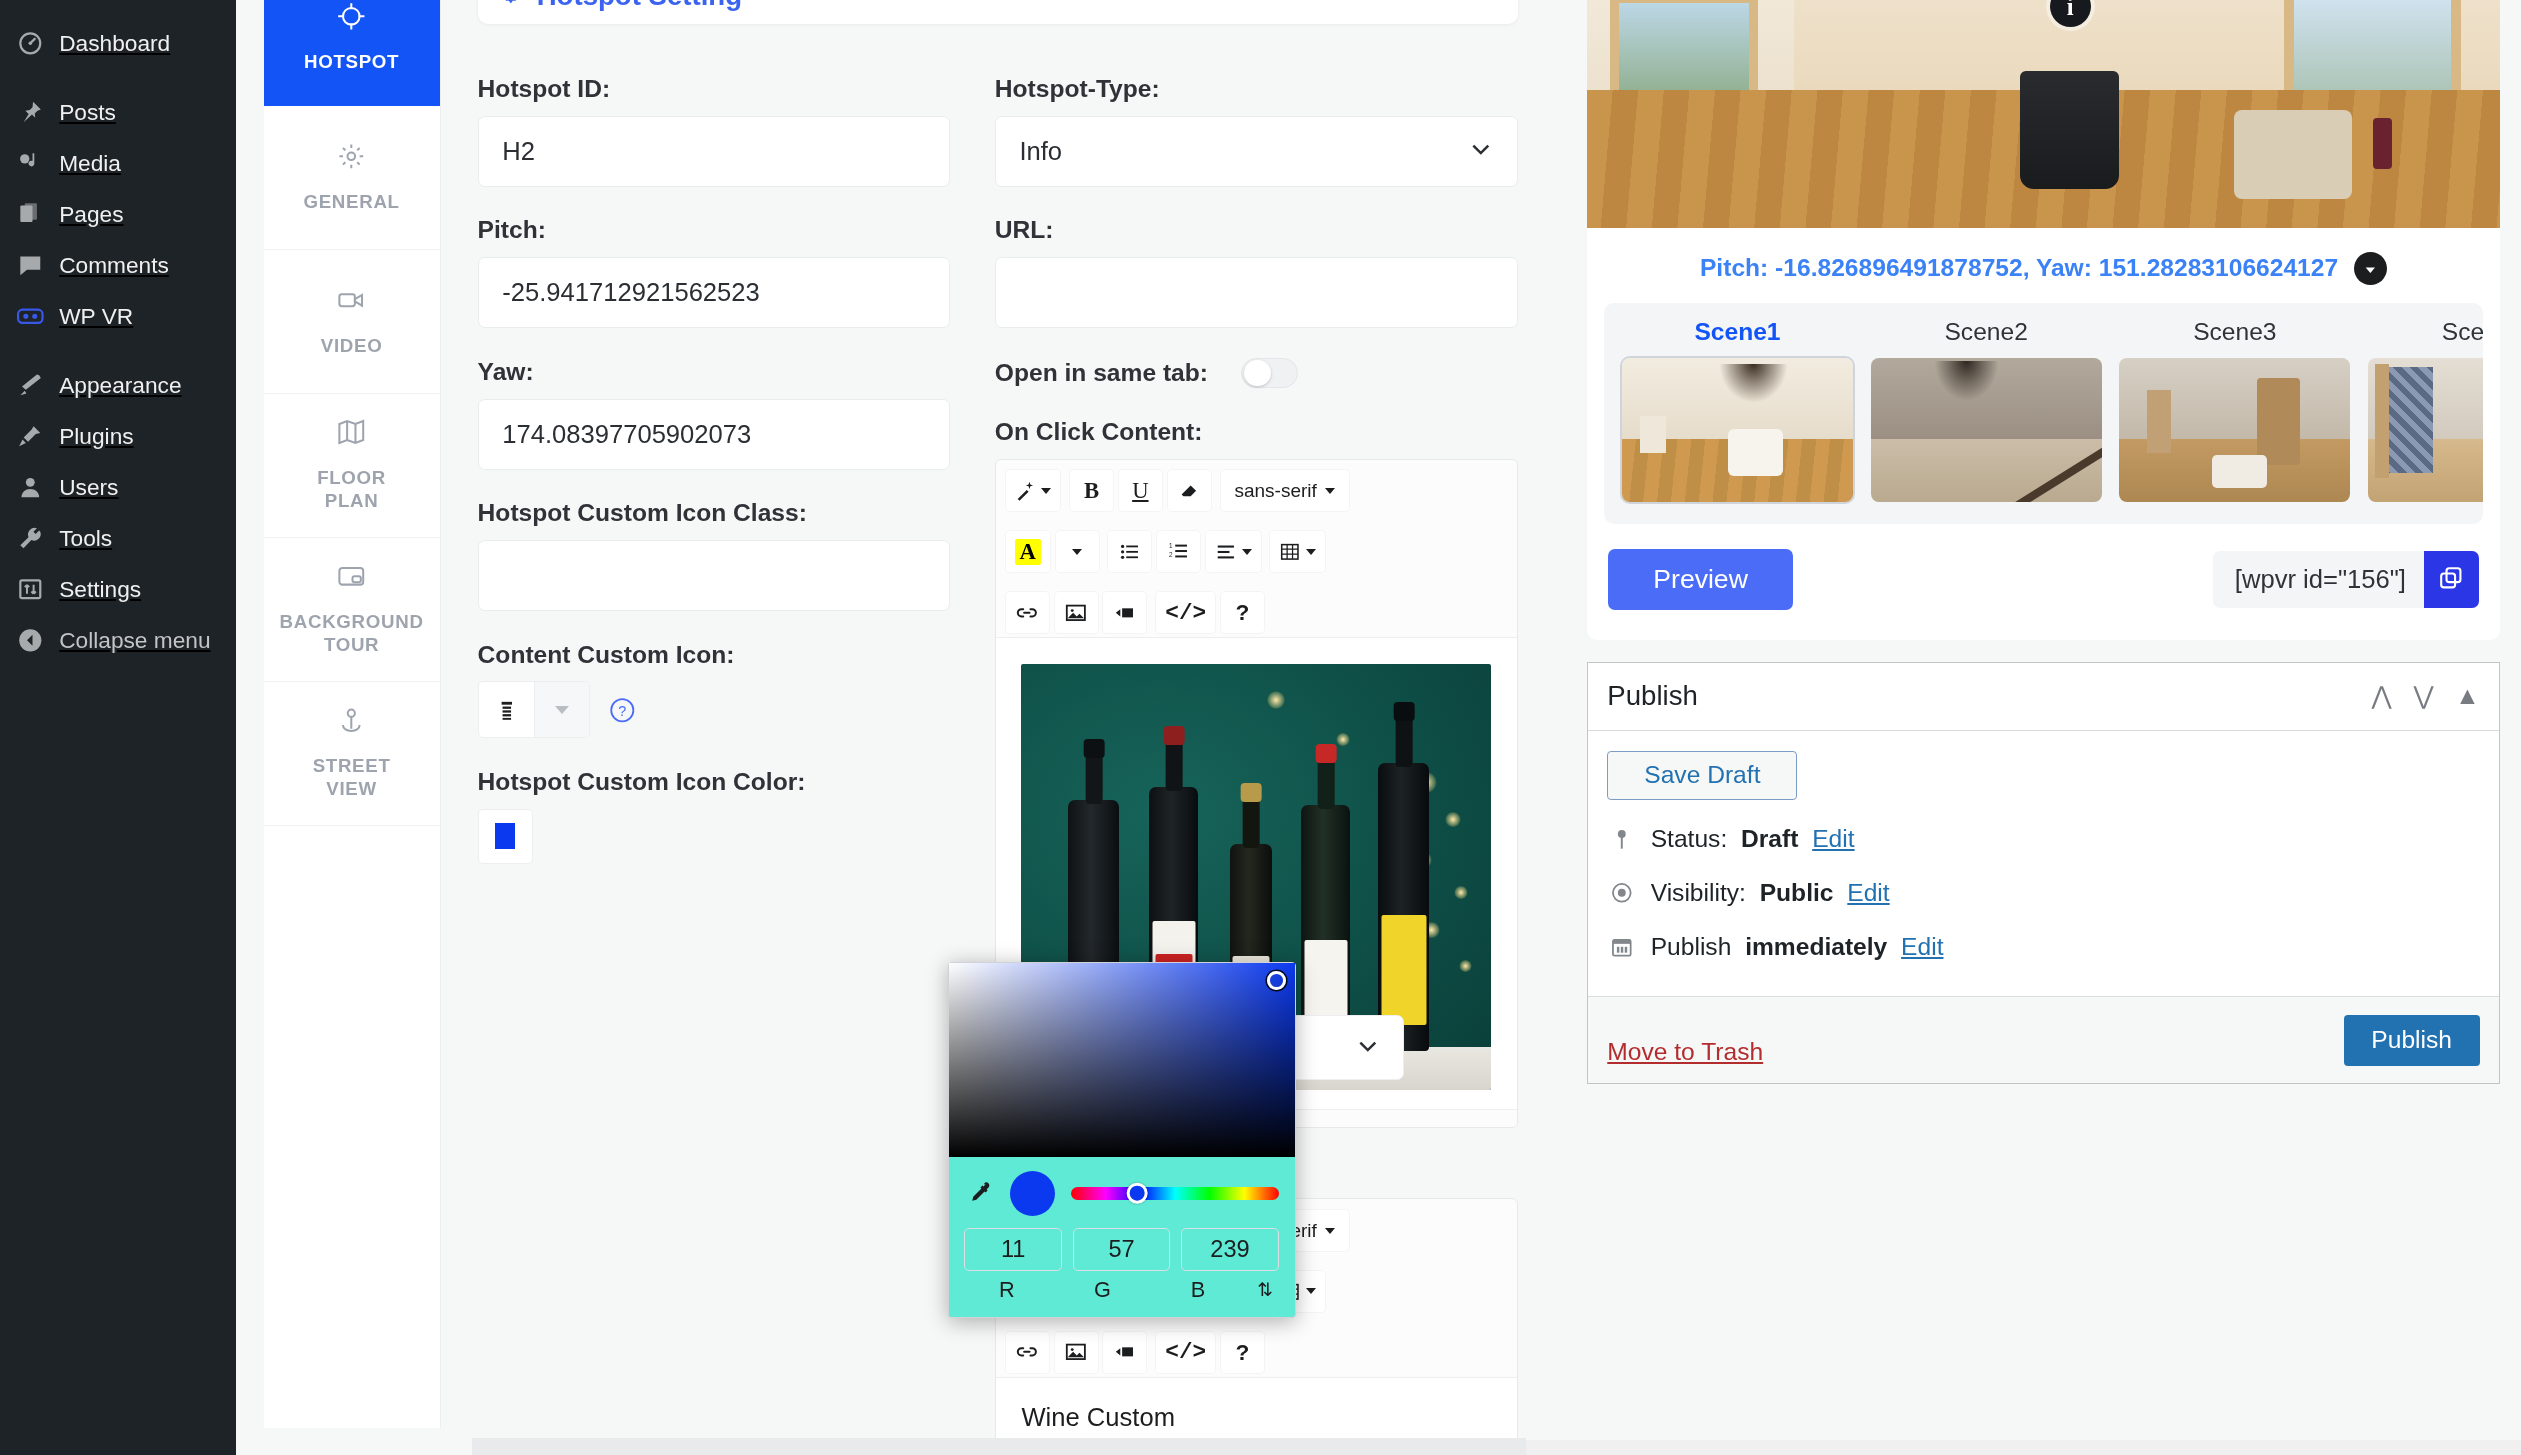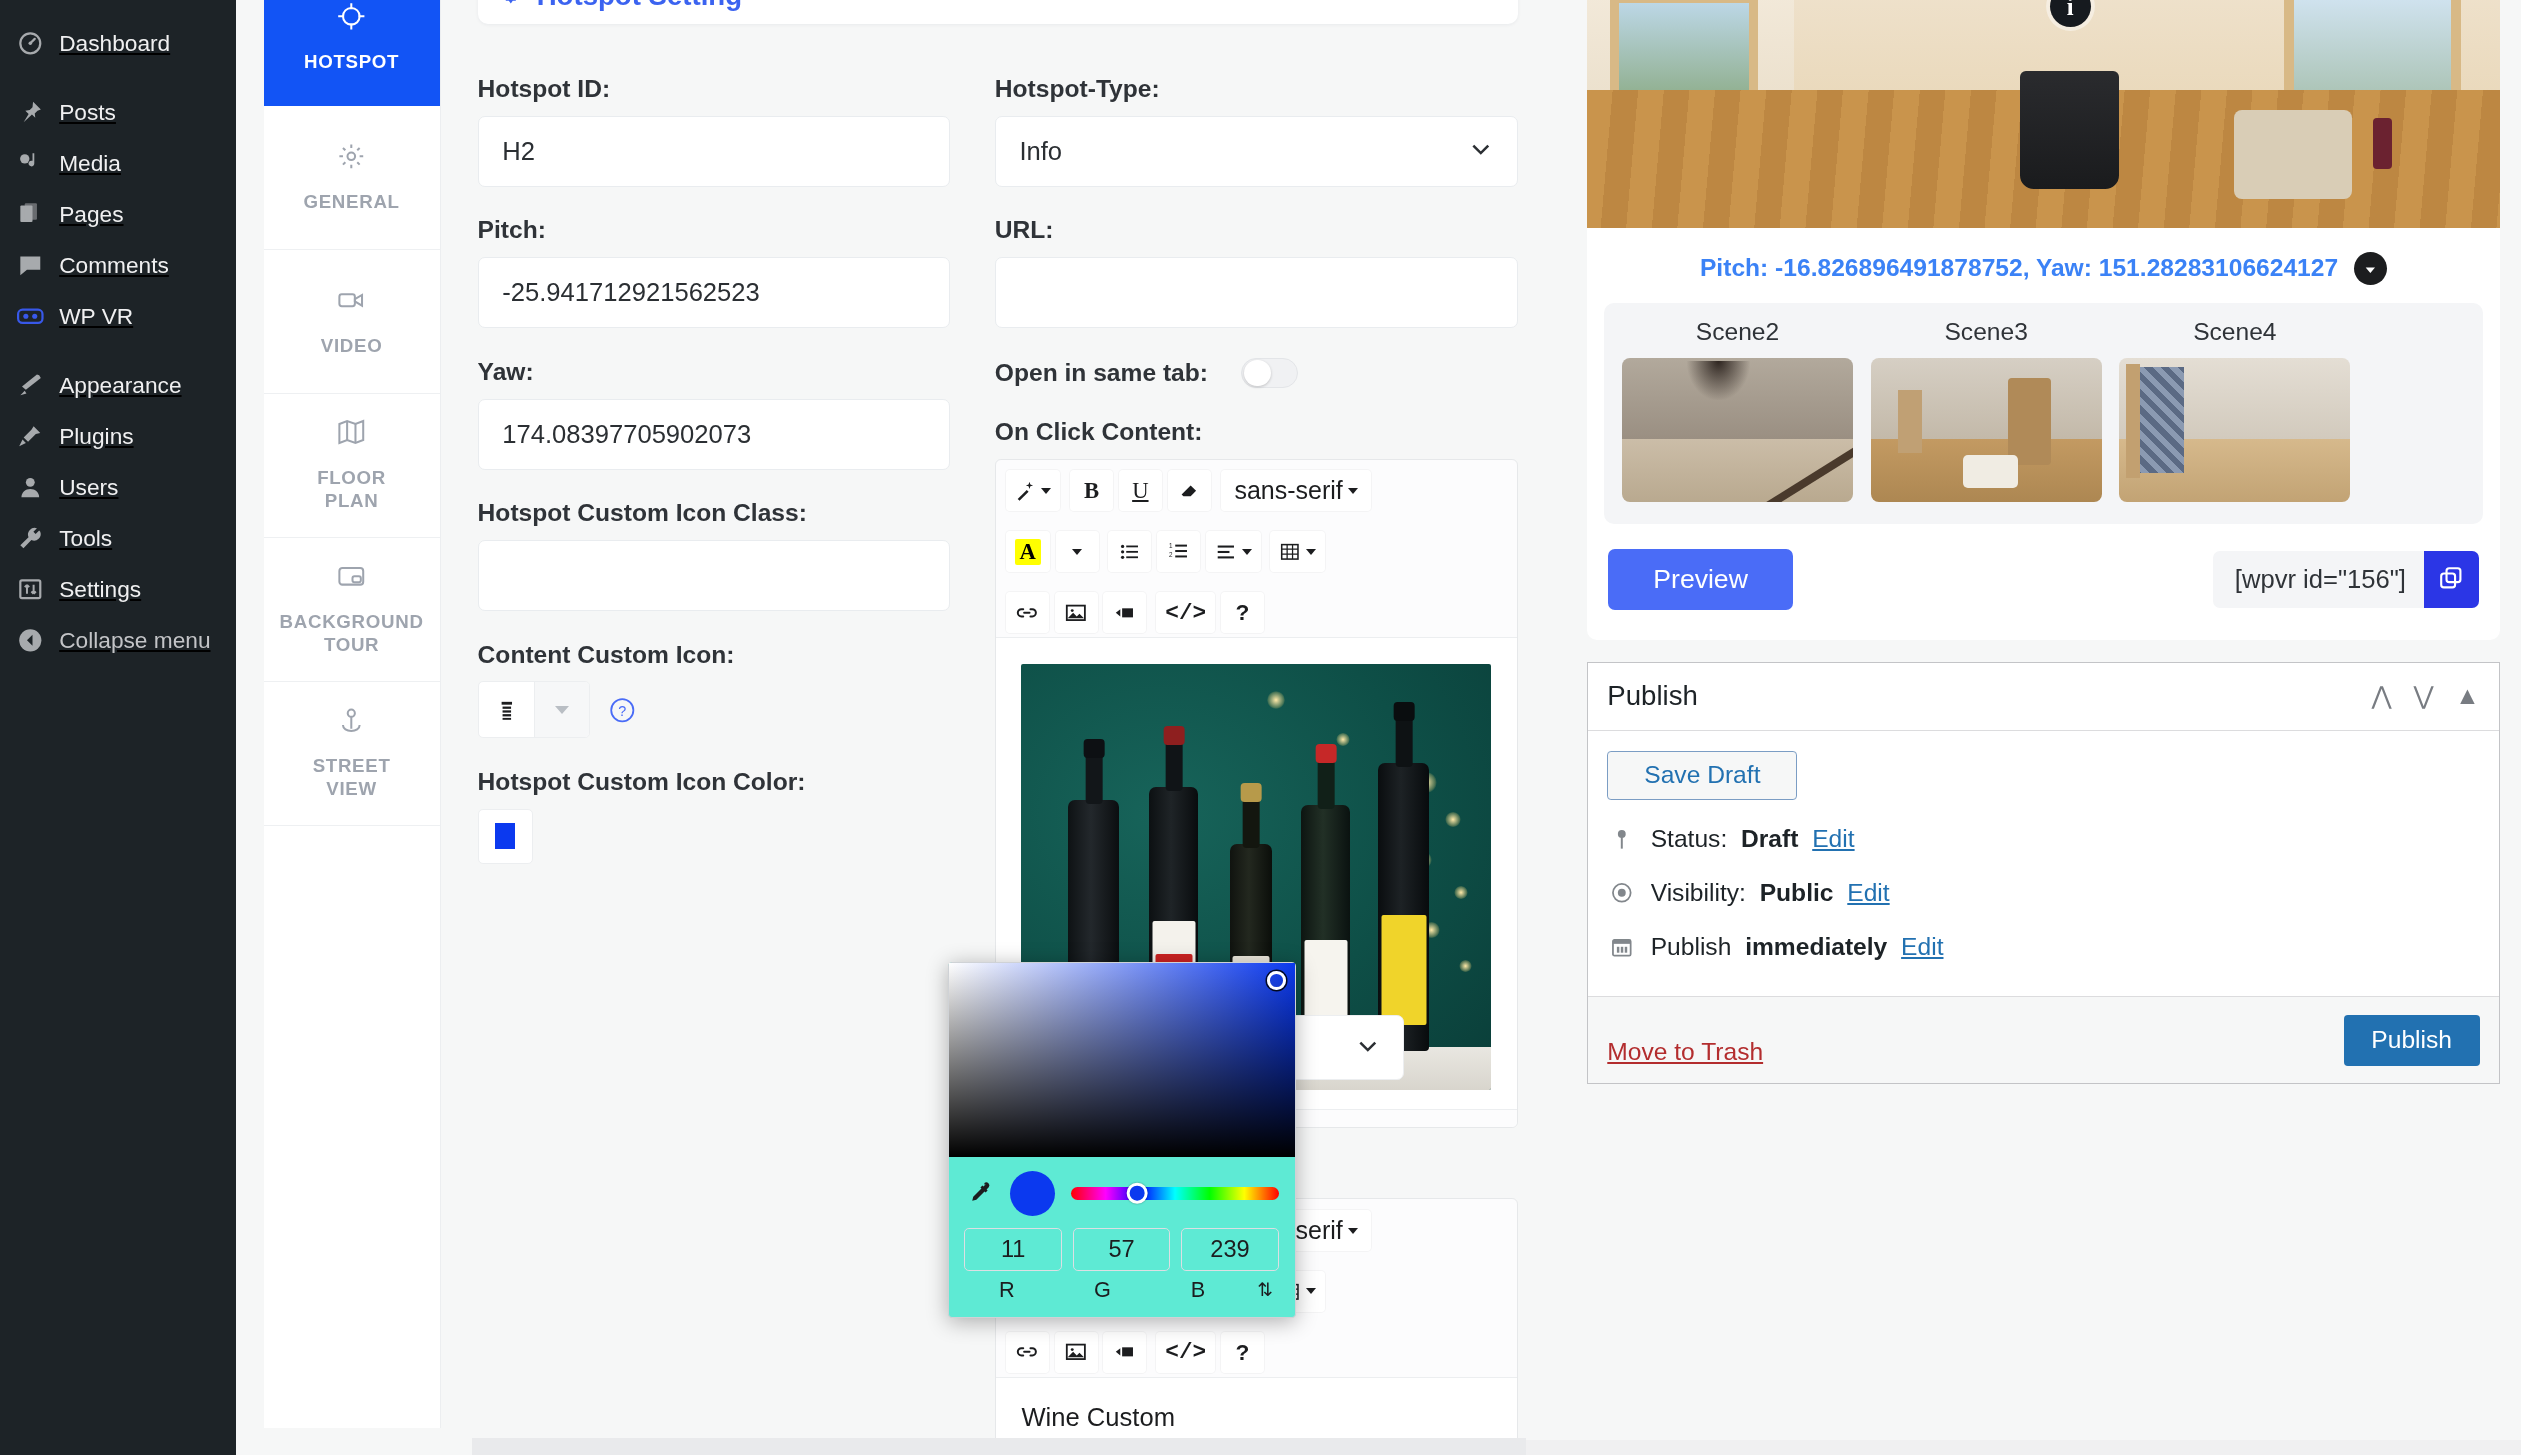--- a/index.html
+++ b/index.html
@@ -187,21 +187,21 @@
   .ed-toolbar { padding: 10.8px 9.9px 3.9px; display: flex; flex-wrap: wrap; gap: 9.9px; }
   .tb-group { display: flex; gap: 0; }
   .tb-btn {
     min-width: 43px; height: 41px; background: #fff; border-radius: 3.9px;
     display: flex; align-items: center; justify-content: center; gap: 4.9px;
     cursor: pointer; font-size: 22.7px; color: #1c1d1f; padding: 0 8.9px;
     box-shadow: 0 0 0 1px rgba(0,0,0,.03);
   }
   .tb-btn svg { width: 21.7px; height: 21.7px; fill: #1c1d1f; }
   .tb-caret { width: 0; height: 0; border-left: 5.9px solid transparent; border-right: 5.9px solid transparent; border-top: 6.9px solid #1c1d1f; }
-  .tb-font { font-size: 25px; padding: 0 13.8px; min-width: 128px; justify-content: space-between; }
+  .tb-font { font-size: 19px; padding: 0 13.8px; min-width: 128px; justify-content: space-between; }
   .tb-hl { background: #ffff00; color: #000; font-weight: bold; padding: 0 4.9px; border-radius: 2px; font-family: "Liberation Serif", serif; }
   .ed-body {
     background: #fff; border-top: 1px solid #eceef0; min-height: 296px;
     padding: 25.6px 25.6px 19.7px; position: relative;
   }
   .ed-resize {
     height: 17.7px; background: #fcfcfd; border-top: 1px solid #eceef0;
     display: flex; align-items: center; justify-content: center;
   }
   .ed-resize:after { content: ""; width: 37px; height: 3.9px; background: #dfe2e5; border-radius: 2px; }
@@ -898,20 +898,30 @@
         <div class="pitch-line">
           <span>Pitch: -16.826896491878752, Yaw: 151.28283106624127</span>
           <span class="dl-btn">
             <svg viewBox="0 0 24 24">
                 <path d="M12 3v11M12 18l-6-7h12z"></path>
               </svg>
           </span>
         </div>
 
         <div class="scenes">
+          <div class="scene active">
+            <div class="scene-name">Scene1</div>
+            <div class="scene-thumb">
+              <div class="sc-ceiling" style="background:linear-gradient(#f2ece0,#e6dccb)"></div>
+              <div class="sc-floor" style="background:repeating-linear-gradient(96deg,#cf9a50 0 13.8px,#c08f47 13.8px 27.6px)"></div>
+              <div style="position:absolute;left:42%;top:4%;width:69px;height:39px;background:radial-gradient(ellipse at 50% 0,#3a2c20 0%,transparent 70%)"></div>
+              <div style="position:absolute;left:8%;bottom:34%;width:25.6px;height:37px;background:#efe8da"></div>
+              <div style="position:absolute;left:46%;bottom:18%;width:55px;height:47px;background:#f7f4ee;border-radius:5.9px"></div>
+            </div>
+          </div>
           <div class="scene">
             <div class="scene-name">Scene2</div>
             <div class="scene-thumb">
               <div class="sc-ceiling" style="background:linear-gradient(#b2a99c,#9a8f82)"></div>
               <div class="sc-floor" style="background:linear-gradient(#cbbda8,#b9a98f)"></div>
               <div style="position:absolute;left:28%;top:2%;width:63px;height:39px;background:radial-gradient(ellipse at 50% 0,#2e2520 0%,transparent 72%)"></div>
               <div style="position:absolute;right:-6%;bottom:6%;width:148px;height:7.9px;background:#4a3a2c;transform:rotate(-32deg)"></div>
             </div>
           </div>
           <div class="scene">

